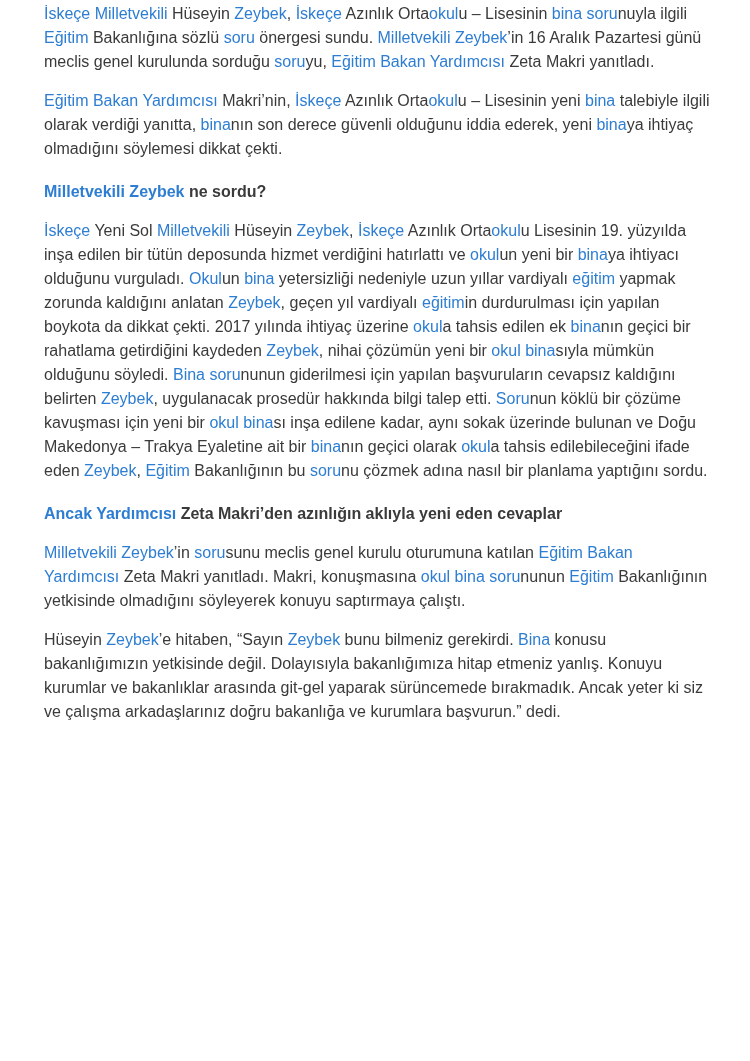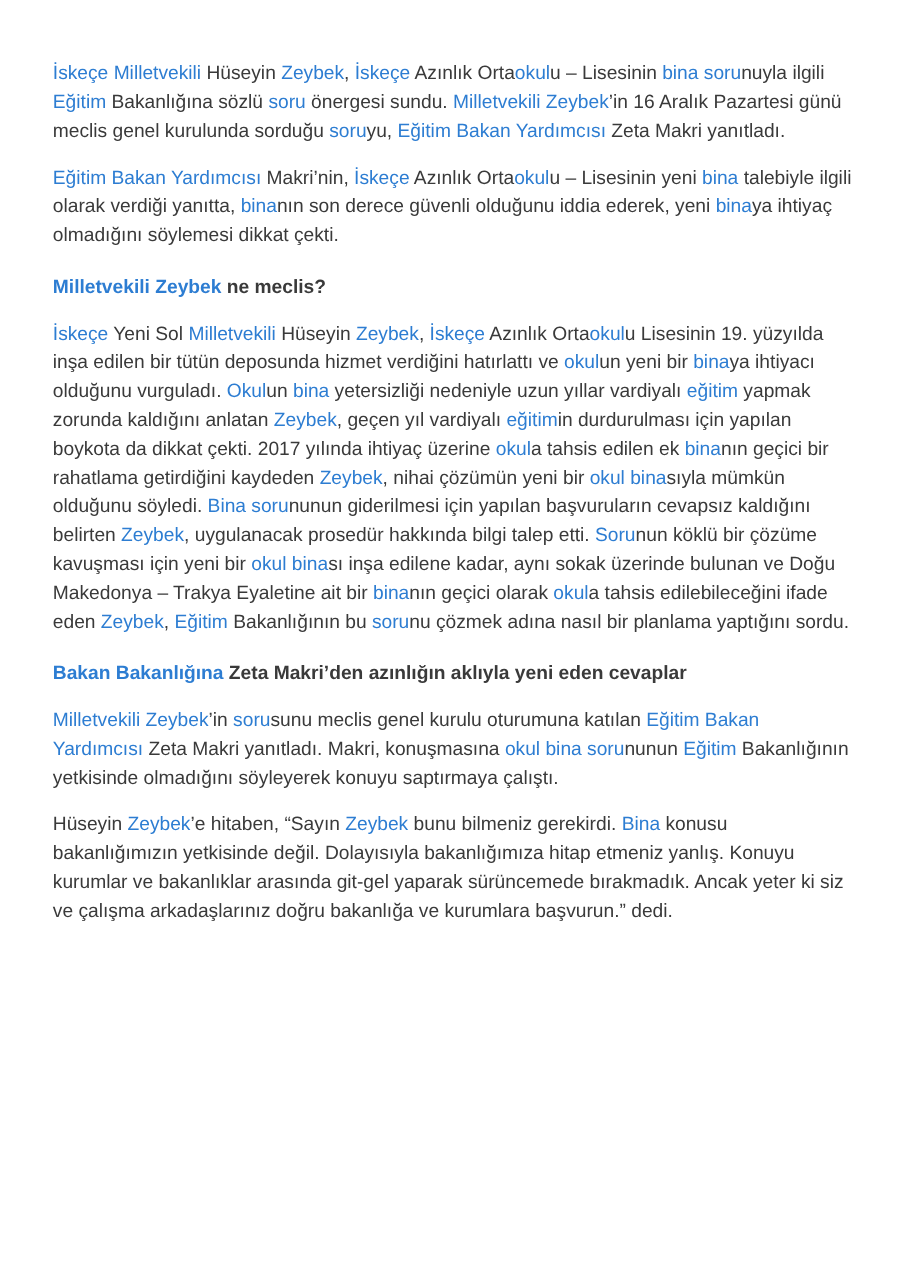--- a/index.html
+++ b/index.html
@@ -18,21 +18,21 @@
     height: 1061px;
     overflow: hidden;
     font-family: "Liberation Sans", "DejaVu Sans", sans-serif;
   }
   .page {
     width: 750px;
     height: 1061px;
     background: var(--bg);
     padding: 2px 40px 40px 44px;
   }
-  .article { width: 100%; margin-top: 48px; }
+  .article { width: 100%; }
   p.paragraph, h2.heading {
     font-size: 16px;
     line-height: 24px;
     color: var(--text);
     margin: 0 0 15px 0;
     font-weight: 400;
   }
   h2.heading {
     font-weight: 700;
     margin: 19px 0 15px 0;
@@ -41,19 +41,19 @@
   h2.heading .kw { color: var(--link); }
   .run { color: var(--text); }
 </style>
 </head>
 <body>
 
 <main class="page">
   <article class="article">
       <p class="paragraph"><span class="kw">İskeçe Milletvekili</span><span class="run"> Hüseyin </span><span class="kw">Zeybek</span><span class="run">, </span><span class="kw">İskeçe</span><span class="run"> Azınlık Orta</span><span class="kw">okul</span><span class="run">u – Lisesinin </span><span class="kw">bina soru</span><span class="run">nuyla ilgili </span><span class="kw">Eğitim</span><span class="run"> Bakanlığına sözlü </span><span class="kw">soru</span><span class="run"> önergesi sundu. </span><span class="kw">Milletvekili Zeybek</span><span class="run">’in 16 Aralık Pazartesi günü meclis genel kurulunda sorduğu </span><span class="kw">soru</span><span class="run">yu, </span><span class="kw">Eğitim Bakan Yardımcısı</span><span class="run"> Zeta Makri yanıtladı.</span></p>
       <p class="paragraph"><span class="kw">Eğitim Bakan Yardımcısı</span><span class="run"> Makri’nin, </span><span class="kw">İskeçe</span><span class="run"> Azınlık Orta</span><span class="kw">okul</span><span class="run">u – Lisesinin yeni </span><span class="kw">bina</span><span class="run"> talebiyle ilgili olarak verdiği yanıtta, </span><span class="kw">bina</span><span class="run">nın son derece güvenli olduğunu iddia ederek, yeni </span><span class="kw">bina</span><span class="run">ya ihtiyaç olmadığını söylemesi dikkat çekti.</span></p>
-      <h2 class="heading"><span class="kw">Milletvekili Zeybek</span><span class="run"> ne meclis?</span></h2>
+      <h2 class="heading"><span class="kw">Milletvekili Zeybek</span><span class="run"> ne sordu?</span></h2>
       <p class="paragraph"><span class="kw">İskeçe</span><span class="run"> Yeni Sol </span><span class="kw">Milletvekili</span><span class="run"> Hüseyin </span><span class="kw">Zeybek</span><span class="run">, </span><span class="kw">İskeçe</span><span class="run"> Azınlık Orta</span><span class="kw">okul</span><span class="run">u Lisesinin 19. yüzyılda inşa edilen bir tütün deposunda hizmet verdiğini hatırlattı ve </span><span class="kw">okul</span><span class="run">un yeni bir </span><span class="kw">bina</span><span class="run">ya ihtiyacı olduğunu vurguladı. </span><span class="kw">Okul</span><span class="run">un </span><span class="kw">bina</span><span class="run"> yetersizliği nedeniyle uzun yıllar vardiyalı </span><span class="kw">eğitim</span><span class="run"> yapmak zorunda kaldığını anlatan </span><span class="kw">Zeybek</span><span class="run">, geçen yıl vardiyalı </span><span class="kw">eğitim</span><span class="run">in durdurulması için yapılan boykota da dikkat çekti. 2017 yılında ihtiyaç üzerine </span><span class="kw">okul</span><span class="run">a tahsis edilen ek </span><span class="kw">bina</span><span class="run">nın geçici bir rahatlama getirdiğini kaydeden </span><span class="kw">Zeybek</span><span class="run">, nihai çözümün yeni bir </span><span class="kw">okul bina</span><span class="run">sıyla mümkün olduğunu söyledi. </span><span class="kw">Bina soru</span><span class="run">nunun giderilmesi için yapılan başvuruların cevapsız kaldığını belirten </span><span class="kw">Zeybek</span><span class="run">, uygulanacak prosedür hakkında bilgi talep etti. </span><span class="kw">Soru</span><span class="run">nun köklü bir çözüme kavuşması için yeni bir </span><span class="kw">okul bina</span><span class="run">sı inşa edilene kadar, aynı sokak üzerinde bulunan ve Doğu Makedonya – Trakya Eyaletine ait bir </span><span class="kw">bina</span><span class="run">nın geçici olarak </span><span class="kw">okul</span><span class="run">a tahsis edilebileceğini ifade eden </span><span class="kw">Zeybek</span><span class="run">, </span><span class="kw">Eğitim</span><span class="run"> Bakanlığının bu </span><span class="kw">soru</span><span class="run">nu çözmek adına nasıl bir planlama yaptığını sordu.</span></p>
-      <h2 class="heading"><span class="kw">Bakan Bakanlığına</span><span class="run"> Zeta Makri’den azınlığın aklıyla yeni eden cevaplar</span></h2>
+      <h2 class="heading"><span class="kw">Ancak Yardımcısı</span><span class="run"> Zeta Makri’den azınlığın aklıyla yeni eden cevaplar</span></h2>
       <p class="paragraph"><span class="kw">Milletvekili Zeybek</span><span class="run">’in </span><span class="kw">soru</span><span class="run">sunu meclis genel kurulu oturumuna katılan </span><span class="kw">Eğitim Bakan Yardımcısı</span><span class="run"> Zeta Makri yanıtladı. Makri, konuşmasına </span><span class="kw">okul bina soru</span><span class="run">nunun </span><span class="kw">Eğitim</span><span class="run"> Bakanlığının yetkisinde olmadığını söyleyerek konuyu saptırmaya çalıştı.</span></p>
       <p class="paragraph"><span class="run">Hüseyin </span><span class="kw">Zeybek</span><span class="run">’e hitaben, “Sayın </span><span class="kw">Zeybek</span><span class="run"> bunu bilmeniz gerekirdi. </span><span class="kw">Bina</span><span class="run"> konusu bakanlığımızın yetkisinde değil. Dolayısıyla bakanlığımıza hitap etmeniz yanlış. Konuyu kurumlar ve bakanlıklar arasında git-gel yaparak sürüncemede bırakmadık. Ancak yeter ki siz ve çalışma arkadaşlarınız doğru bakanlığa ve kurumlara başvurun.” dedi.</span></p>
     </article>
 </main>
 
 </body></html>

